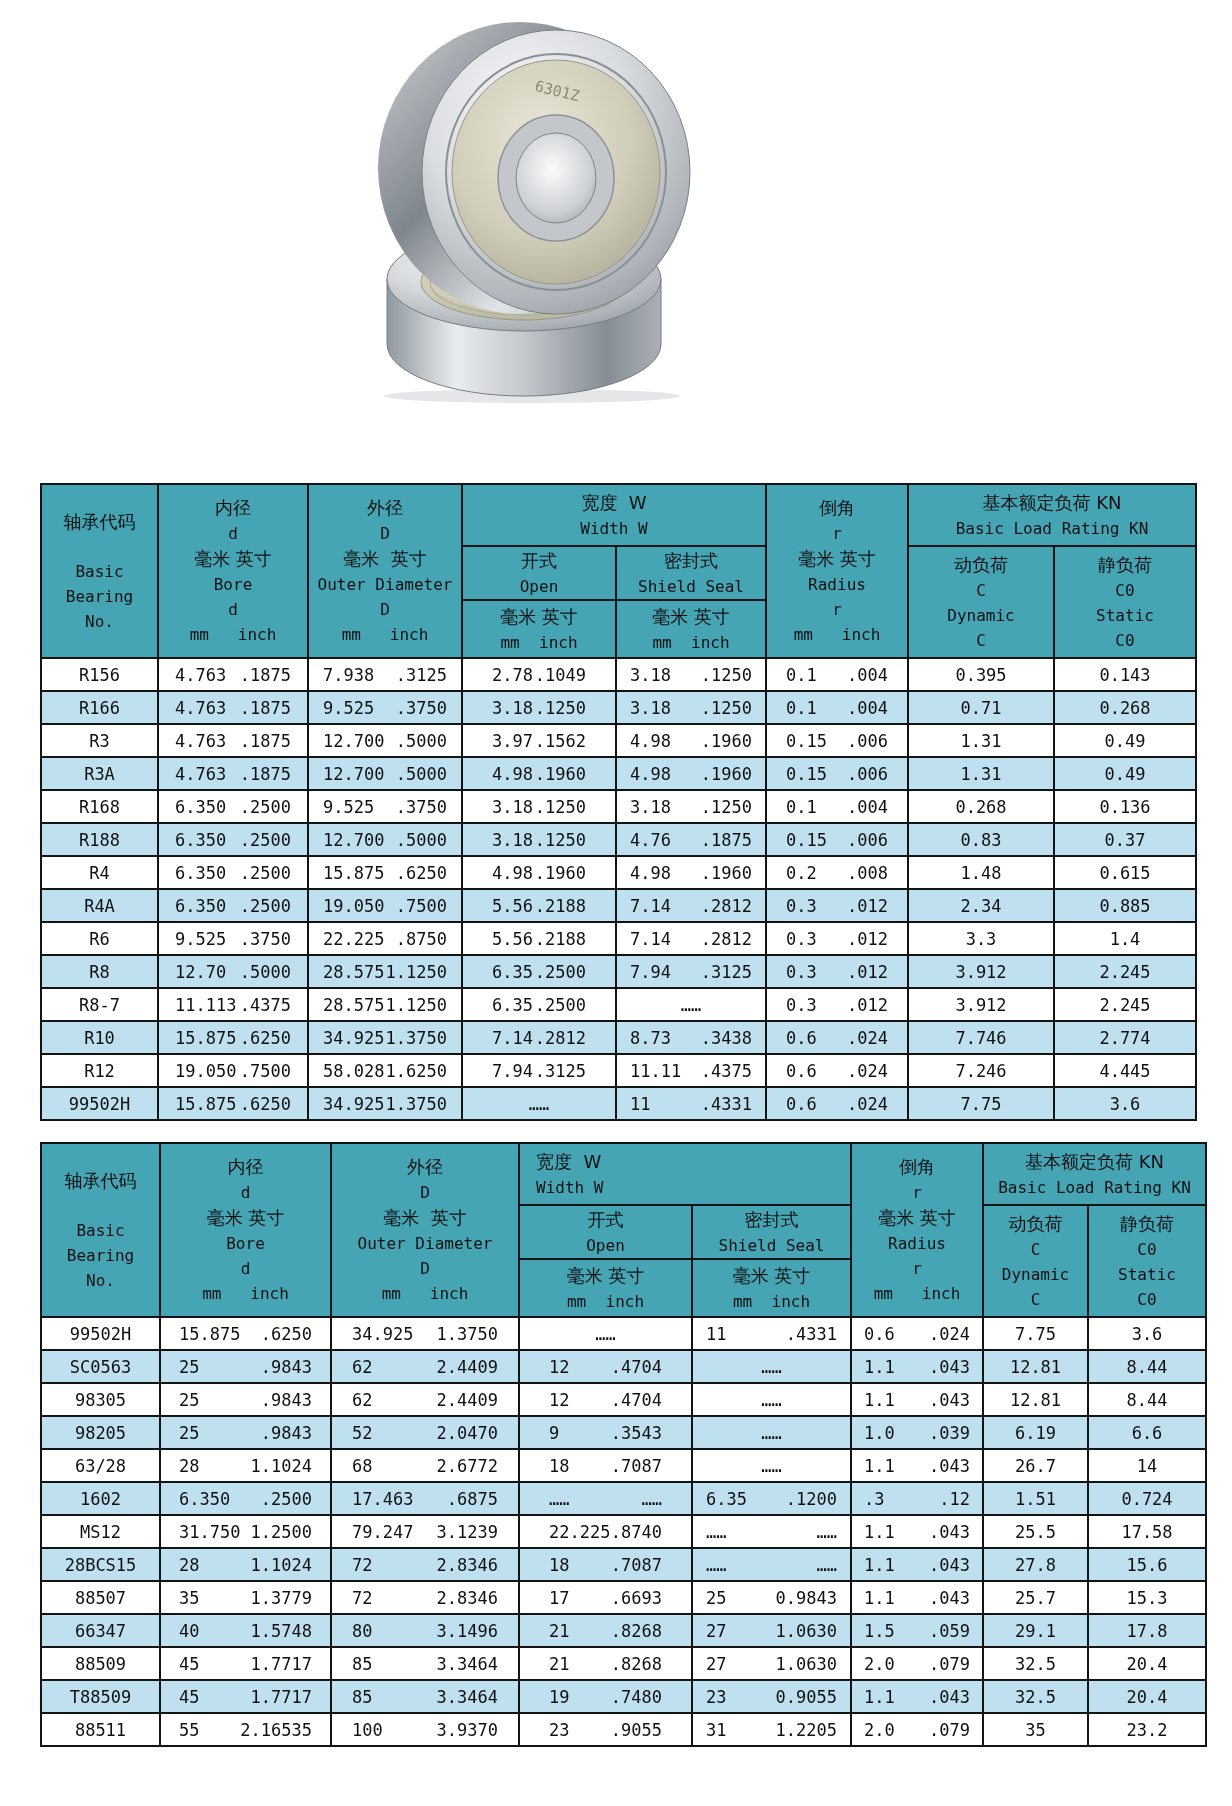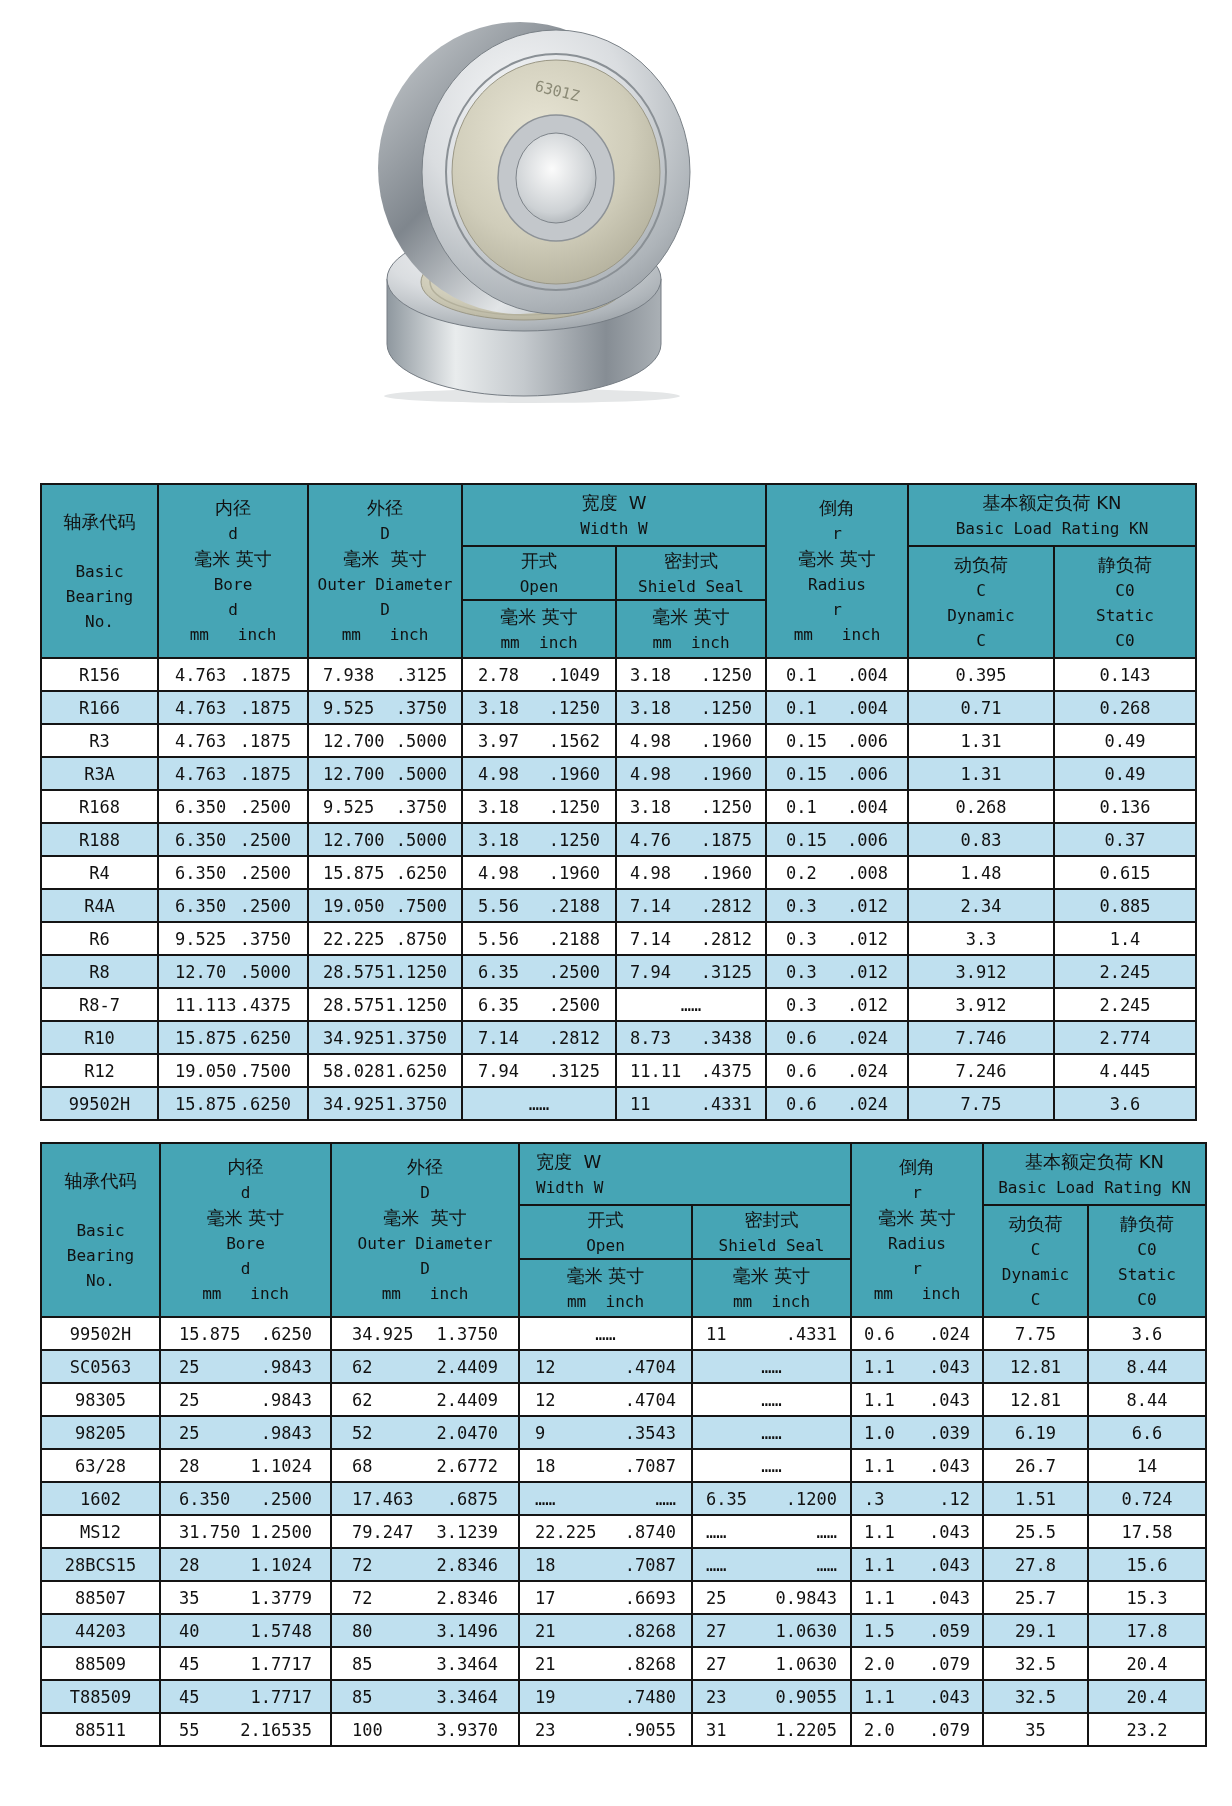--- a/index.html
+++ b/index.html
@@ -24,21 +24,21 @@
   .stack span{white-space:pre;}
   .stack .zh{font-size:18px;line-height:26px;font-family:"DejaVu Sans","Liberation Sans",sans-serif;}
   .stack .en{font-size:16px;line-height:25px;}
   .code-stack .zh{margin-bottom:24px;}
   .wg-left{align-items:flex-start;padding-left:16px;}
 
   .t td{font-size:17px;vertical-align:middle;}
   .pair{display:flex;justify-content:space-between;align-items:center;padding:0 13px;white-space:pre;}
   .t td:nth-child(2) .pair{padding:0 16px;align-items:flex-end;}
   .t td:nth-child(3) .pair{padding:0 14px;}
-  .t td:nth-child(4) .pair{padding:0 15px;}
+  .t td:nth-child(4) .pair{padding:0 29px;}
   .t td:nth-child(5) .pair{padding:0 13px;}
   .t td:nth-child(6) .pair{padding:0 19px;align-items:flex-end;}
   .t2 td:nth-child(2) .pair{padding:0 18px;}
   .t2 td:nth-child(3) .pair{padding:0 20px;}
   .t2 td:nth-child(6) .pair{padding:0 12px;}
   .c{display:block;text-align:center;white-space:pre;}
 </style>
 </head>
 <body>
 
@@ -915,21 +915,21 @@
         </td>
         <td>
           <span class="c">25.7</span>
         </td>
         <td>
           <span class="c">15.3</span>
         </td>
       </tr>
       <tr class="alt">
         <td>
-          <span class="c">44203</span>
+          <span class="c">66347</span>
         </td>
         <td>
           <div class="pair"><span>40</span><span>1.5748</span></div>
         </td>
         <td>
           <div class="pair"><span>80</span><span>3.1496</span></div>
         </td>
         <td>
           <div class="pair"><span>21</span><span>.8268</span></div>
         </td>

